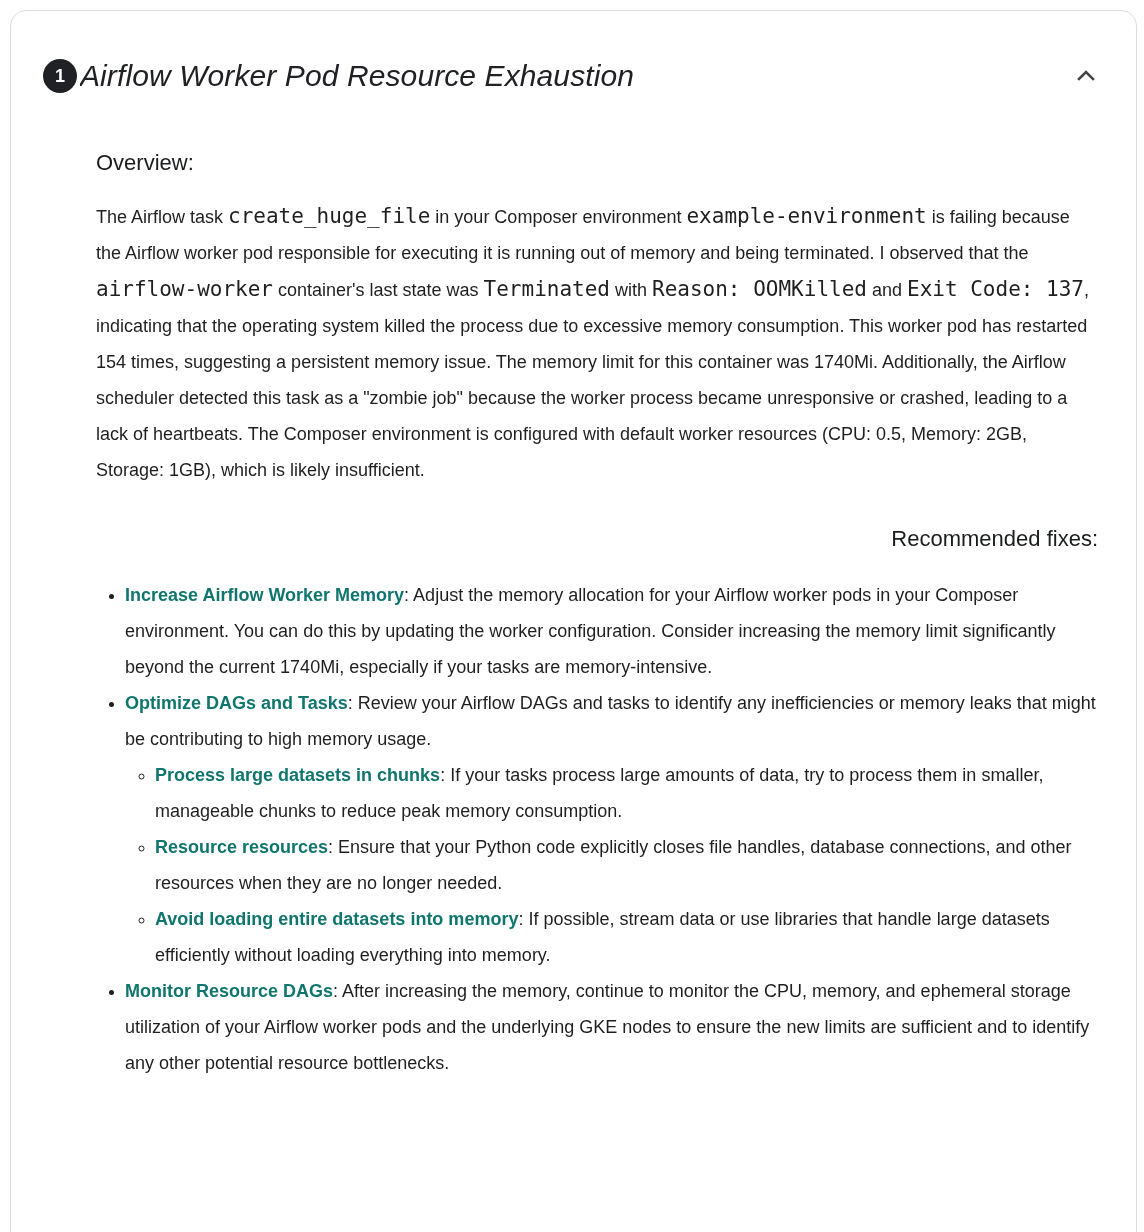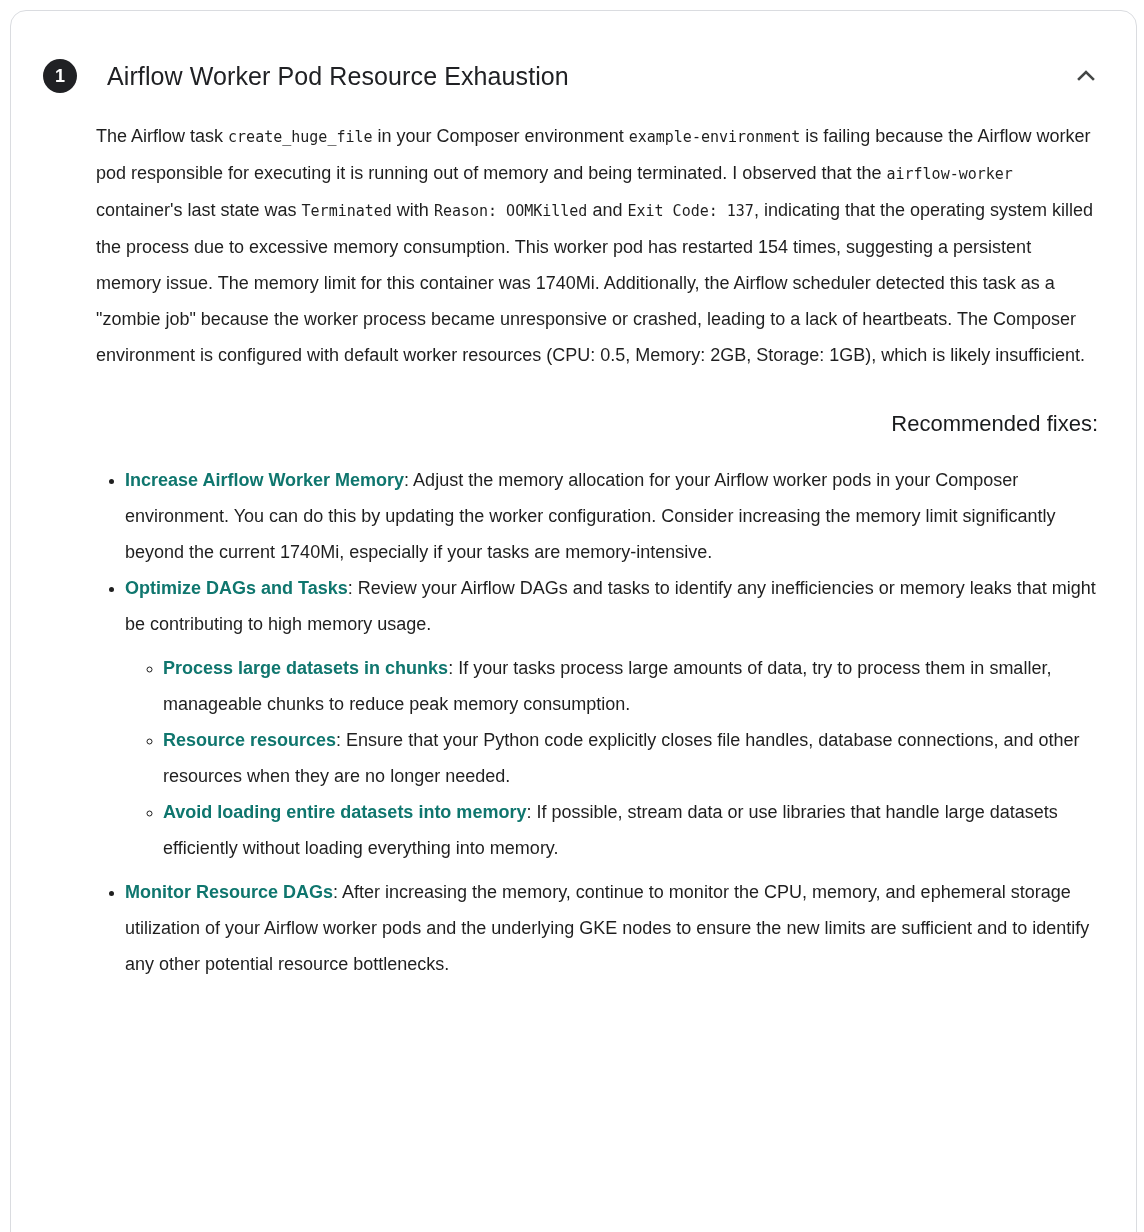--- a/index.html
+++ b/index.html
@@ -34,27 +34,28 @@
     color: #ffffff;
     font-size: 18px;
     font-weight: 700;
     display: flex;
     align-items: center;
     justify-content: center;
     line-height: 1;
   }
   .card-title {
     flex: 1 1 auto;
-    margin-left: 30px;
-    font-size: 25px;
+    margin-left: 3px;
+    font-size: 30px;
     font-weight: 500;
     color: #202124;
     letter-spacing: 0.1px;
     white-space: nowrap;
     overflow: hidden;
+    font-style: italic;
   }
   .collapse-btn {
     flex: 0 0 auto;
     width: 40px; height: 40px;
     border: none;
     background: transparent;
     border-radius: 50%;
     display: flex;
     align-items: center;
     justify-content: center;
@@ -75,30 +76,30 @@
     font-size: 18px;
     line-height: 36px;
     color: #1f1f1f;
   }
   .overview-paragraph {
     margin: 22px 0 0 0;
     max-width: 1002px;
   }
   code {
     font-family: "DejaVu Sans Mono", monospace;
-    font-size: 15px;
+    font-size: 21px;
     color: #1f1f1f;
   }
   ul.fixes-list {
     margin: 25px 0 0 0;
     padding-left: 29px;
     max-width: 1002px;
   }
   ul.fixes-list ul {
-    margin: 8px;
+    margin: 0;
     padding-left: 30px;
   }
   ul.fixes-list li {
     line-height: 36px;
   }
   ul.fixes-list li::marker {
     color: #1f1f1f;
     font-size: 16px;
   }
   b { font-weight: 700; color: #0f766e; }
@@ -112,20 +113,21 @@
     <div class="card-title">Airflow Worker Pod Resource Exhaustion</div>
     <button class="collapse-btn">
       <span>
         <svg width="26" height="26" viewBox="0 0 26 26" fill="none">
           <polyline points="6,16 13,9 20,16" stroke="#444746" stroke-width="2.6" stroke-linecap="square" fill="none"></polyline>
         </svg>
       </span>
     </button>
   </div>
 
+  <h2 class="section-heading overview-heading">Overview:</h2>
 
   <p class="body-text overview-paragraph" id="overview-paragraph">The Airflow task <code>create_huge_file</code> in your Composer environment <code>example-environment</code> is failing because the Airflow worker pod responsible for executing it is running out of memory and being terminated. I observed that the <code>airflow-worker</code> container's last state was <code>Terminated</code> with <code>Reason: OOMKilled</code> and <code>Exit Code: 137</code>, indicating that the operating system killed the process due to excessive memory consumption. This worker pod has restarted 154 times, suggesting a persistent memory issue. The memory limit for this container was 1740Mi. Additionally, the Airflow scheduler detected this task as a "zombie job" because the worker process became unresponsive or crashed, leading to a lack of heartbeats. The Composer environment is configured with default worker resources (CPU: 0.5, Memory: 2GB, Storage: 1GB), which is likely insufficient.</p>
 
   <h2 class="section-heading fixes-heading">Recommended fixes:</h2>
 
   <ul class="fixes-list body-text" id="fixes-list">
       <li><b>Increase Airflow Worker Memory</b>: Adjust the memory allocation for your Airflow worker pods in your Composer environment. You can do this by updating the worker configuration. Consider increasing the memory limit significantly beyond the current 1740Mi, especially if your tasks are memory-intensive.</li>
       <li><b>Optimize DAGs and Tasks</b>: Review your Airflow DAGs and tasks to identify any inefficiencies or memory leaks that might be contributing to high memory usage.<ul>
           <li><b>Process large datasets in chunks</b>: If your tasks process large amounts of data, try to process them in smaller, manageable chunks to reduce peak memory consumption.</li>
           <li><b>Resource resources</b>: Ensure that your Python code explicitly closes file handles, database connections, and other resources when they are no longer needed.</li>

